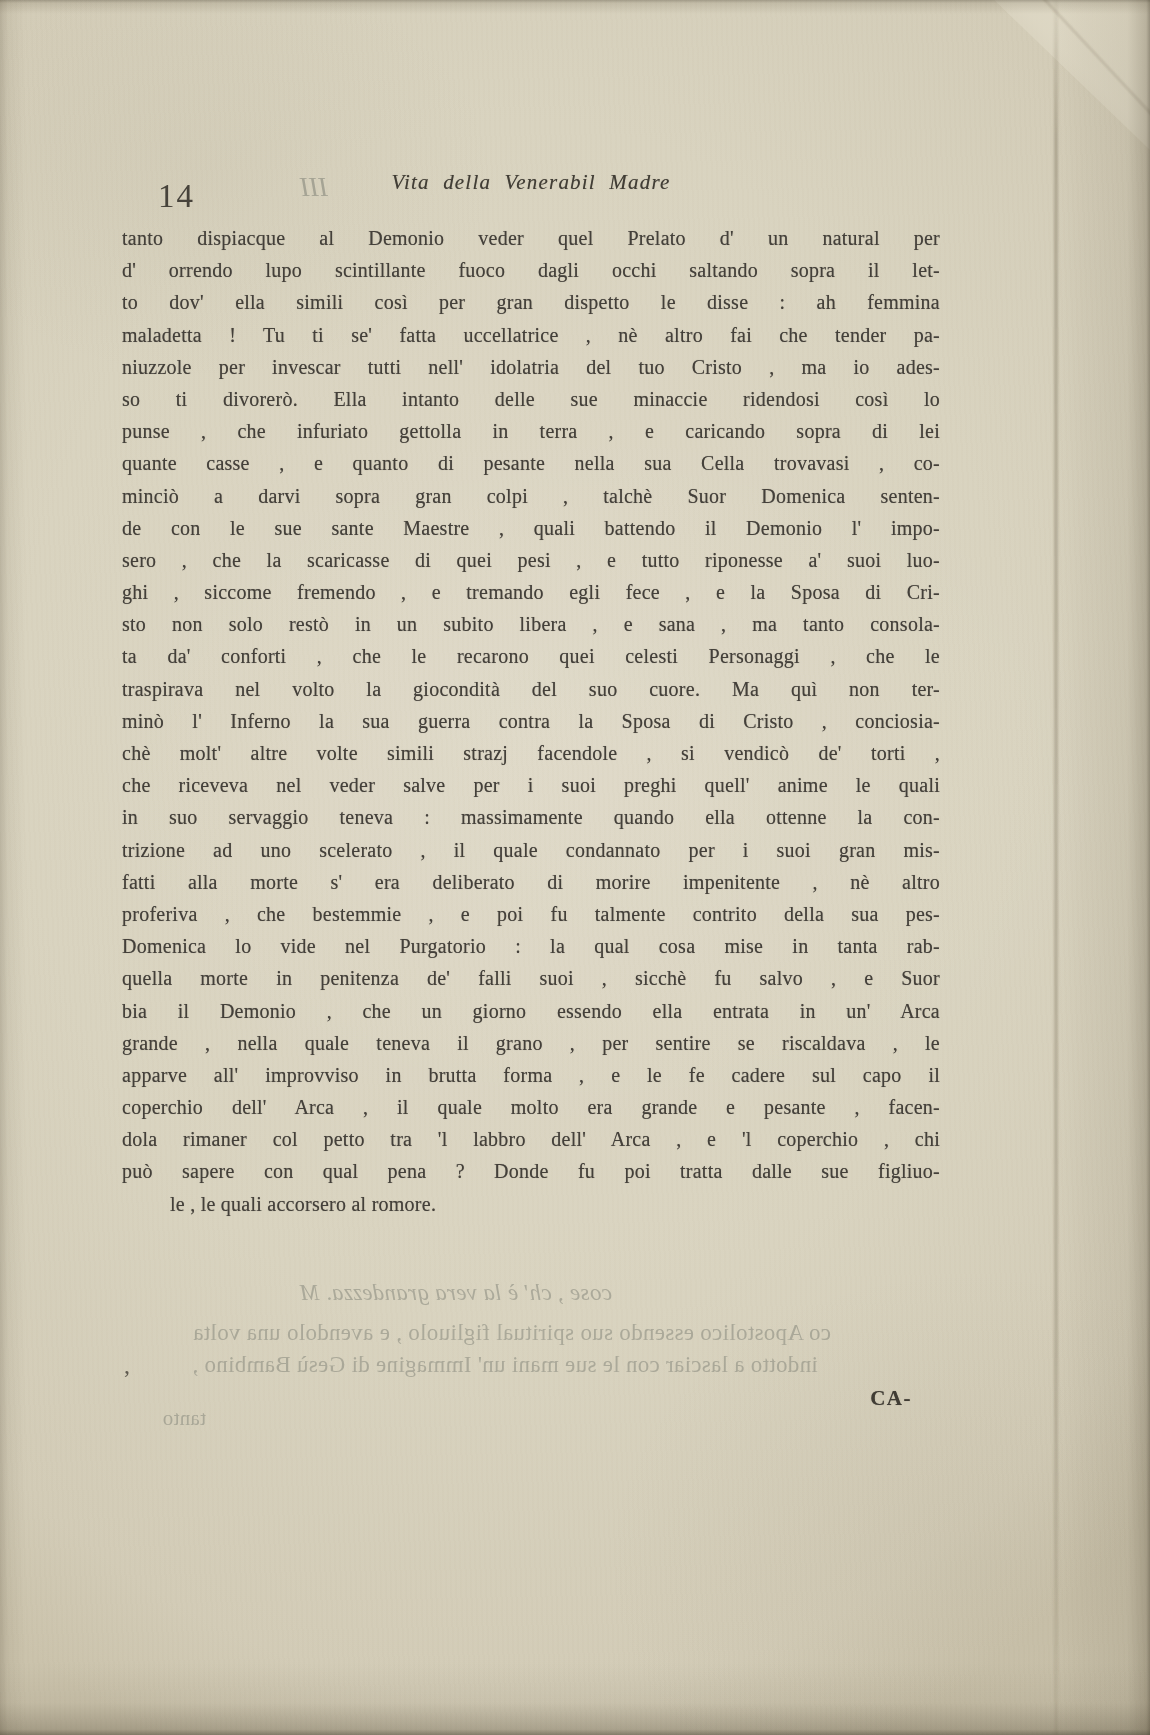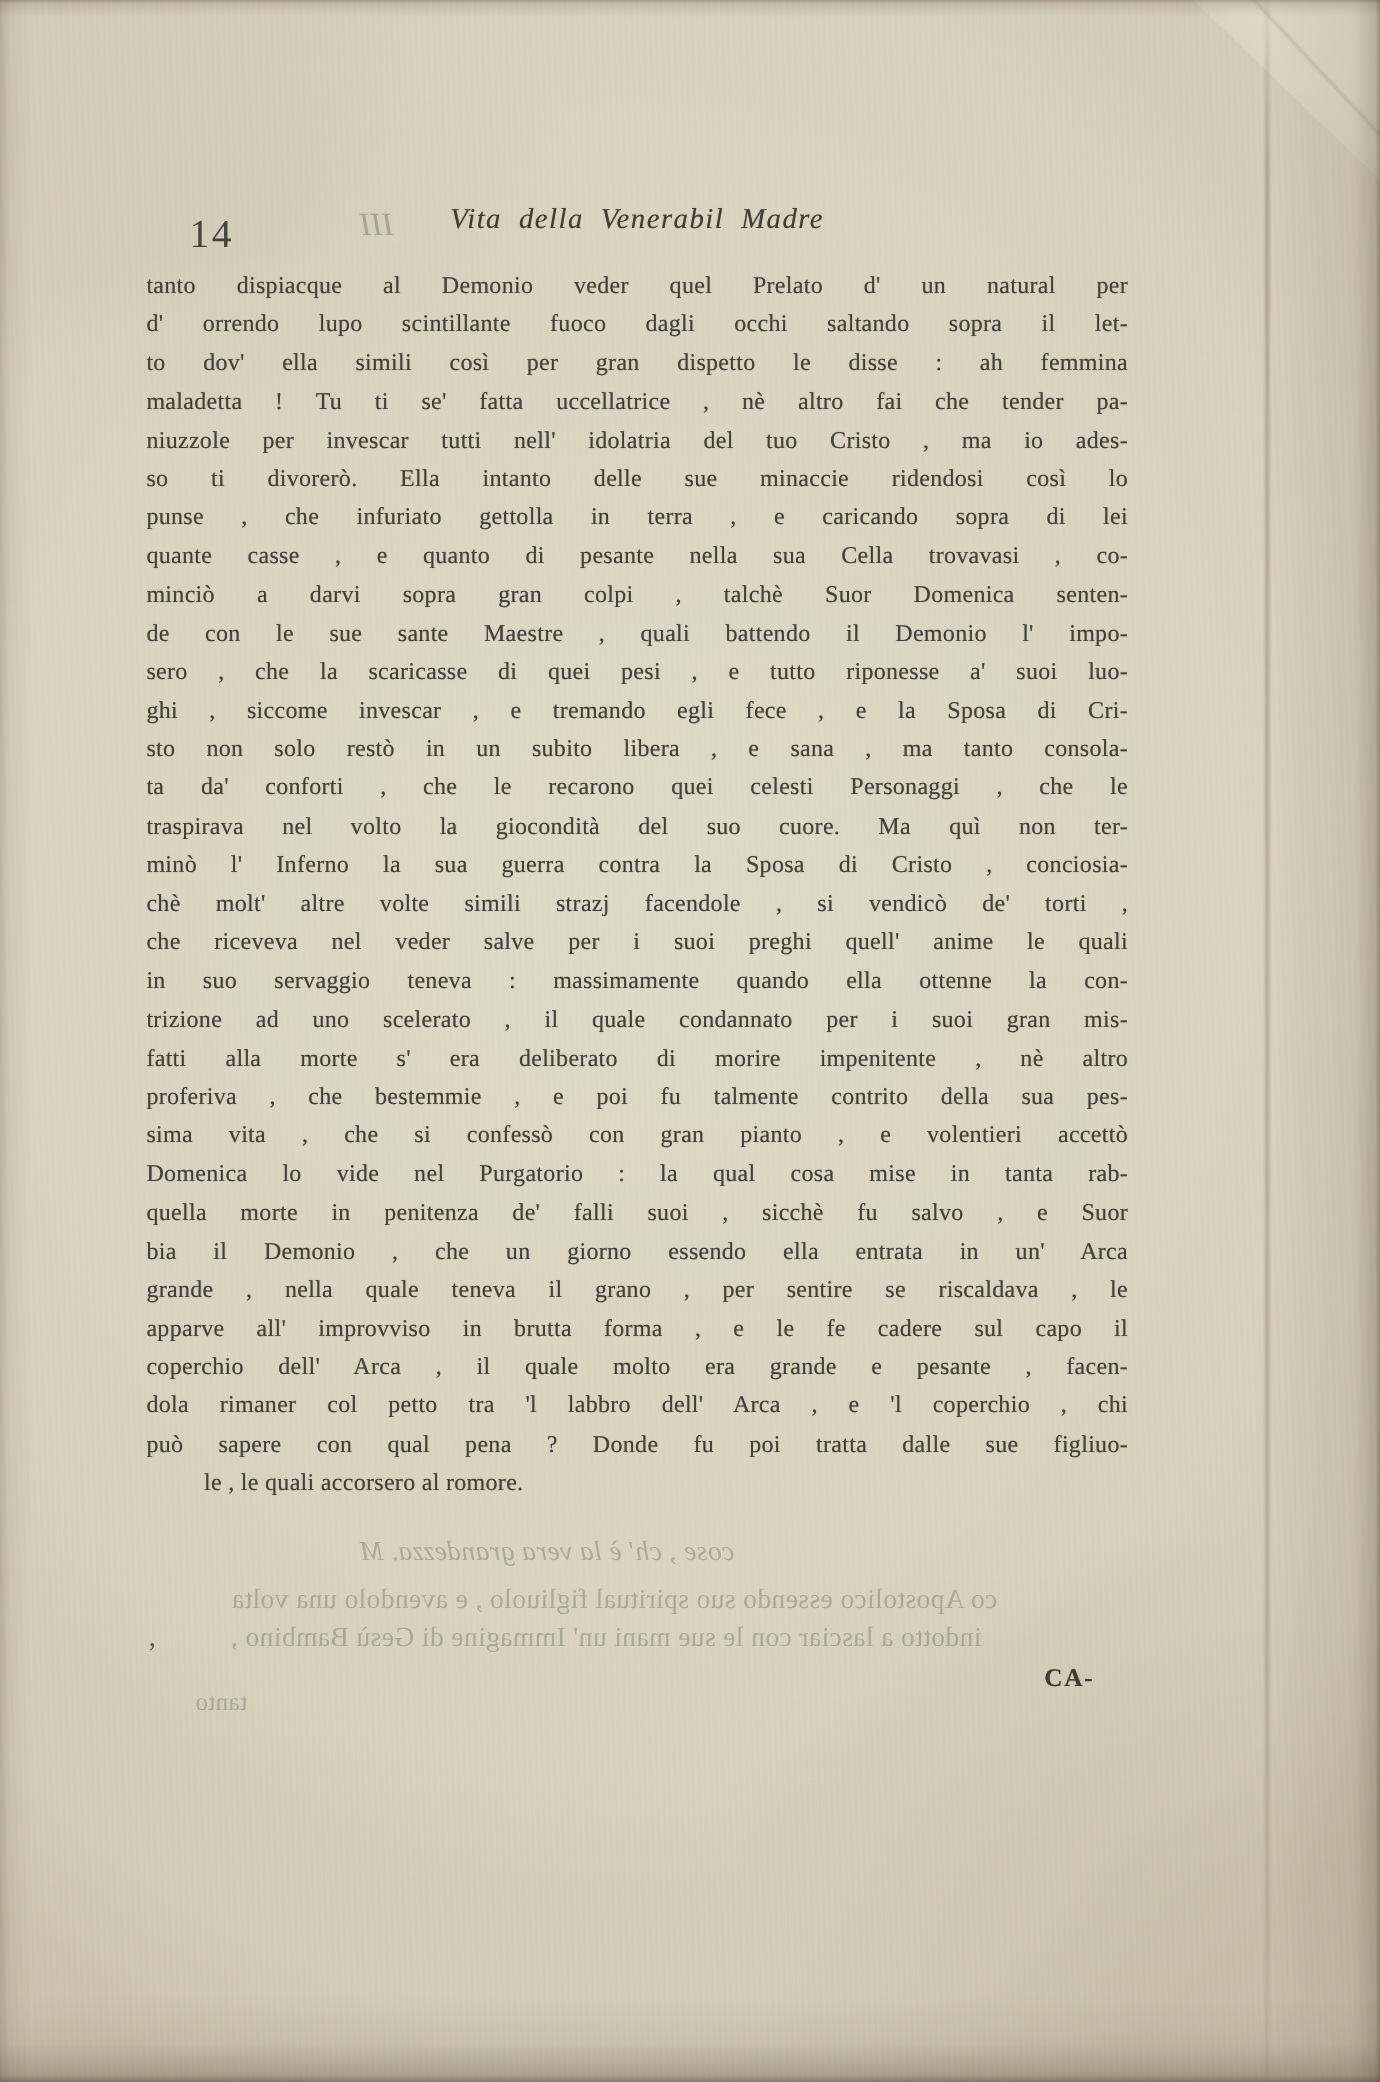--- a/index.html
+++ b/index.html
@@ -85,21 +85,21 @@
     font-size: 33px;
     letter-spacing: 2px;
     color: #47433b;
   }
   .running-title {
     position: absolute;
     left: 122px; top: 170px;
     width: 818px;
     text-align: center;
     font-style: italic;
-    font-size: 24px;
+    font-size: 21px;
     letter-spacing: 1.2px;
     word-spacing: 7px;
     color: #413d35;
     text-shadow: 0 0 0.7px rgba(65,61,53,0.5);
   }
 
   
   .body-block {
     position: absolute;
     left: 122px; top: 222px;
@@ -189,32 +189,31 @@
       <div class="line">d' orrendo lupo scintillante fuoco dagli occhi saltando sopra il let-</div>
       <div class="line">to dov' ella simili così per gran dispetto le disse : ah femmina</div>
       <div class="line">maladetta ! Tu ti se' fatta uccellatrice , nè altro fai che tender pa-</div>
       <div class="line">niuzzole per invescar tutti nell' idolatria del tuo Cristo , ma io ades-</div>
       <div class="line">so ti divorerò. Ella intanto delle sue minaccie ridendosi così lo</div>
       <div class="line">punse , che infuriato gettolla in terra , e caricando sopra di lei</div>
       <div class="line">quante casse , e quanto di pesante nella sua Cella trovavasi , co-</div>
       <div class="line">minciò a darvi sopra gran colpi , talchè Suor Domenica senten-</div>
       <div class="line">de con le sue sante Maestre , quali battendo il Demonio l' impo-</div>
       <div class="line">sero , che la scaricasse di quei pesi , e tutto riponesse a' suoi luo-</div>
-      <div class="line">ghi , siccome invescar , e tremando egli fece , e la Sposa di Cri-</div>
+      <div class="line">ghi , siccome fremendo , e tremando egli fece , e la Sposa di Cri-</div>
       <div class="line">sto non solo restò in un subito libera , e sana , ma tanto consola-</div>
       <div class="line">ta da' conforti , che le recarono quei celesti Personaggi , che le</div>
       <div class="line">traspirava nel volto la giocondità del suo cuore. Ma quì non ter-</div>
       <div class="line">minò l' Inferno la sua guerra contra la Sposa di Cristo , conciosia-</div>
       <div class="line">chè molt' altre volte simili strazj facendole , si vendicò de' torti ,</div>
       <div class="line">che riceveva nel veder salve per i suoi preghi quell' anime le quali</div>
       <div class="line">in suo servaggio teneva : massimamente quando ella ottenne la con-</div>
       <div class="line">trizione ad uno scelerato , il quale condannato per i suoi gran mis-</div>
       <div class="line">fatti alla morte s' era deliberato di morire impenitente , nè altro</div>
       <div class="line">proferiva , che bestemmie , e poi fu talmente contrito della sua pes-</div>
-      <div class="line">sima vita , che si confessò con gran pianto , e volentieri accettò</div>
       <div class="line">Domenica lo vide nel Purgatorio : la qual cosa mise in tanta rab-</div>
       <div class="line">quella morte in penitenza de' falli suoi , sicchè fu salvo , e Suor</div>
       <div class="line">bia il Demonio , che un giorno essendo ella entrata in un' Arca</div>
       <div class="line">grande , nella quale teneva il grano , per sentire se riscaldava , le</div>
       <div class="line">apparve all' improvviso in brutta forma , e le fe cadere sul capo il</div>
       <div class="line">coperchio dell' Arca , il quale molto era grande e pesante , facen-</div>
       <div class="line">dola rimaner col petto tra 'l labbro dell' Arca , e 'l coperchio , chi</div>
       <div class="line">può sapere con qual pena ? Donde fu poi tratta dalle sue figliuo-</div>
       <div class="line">le , le quali accorsero al romore.</div>
     </div>

